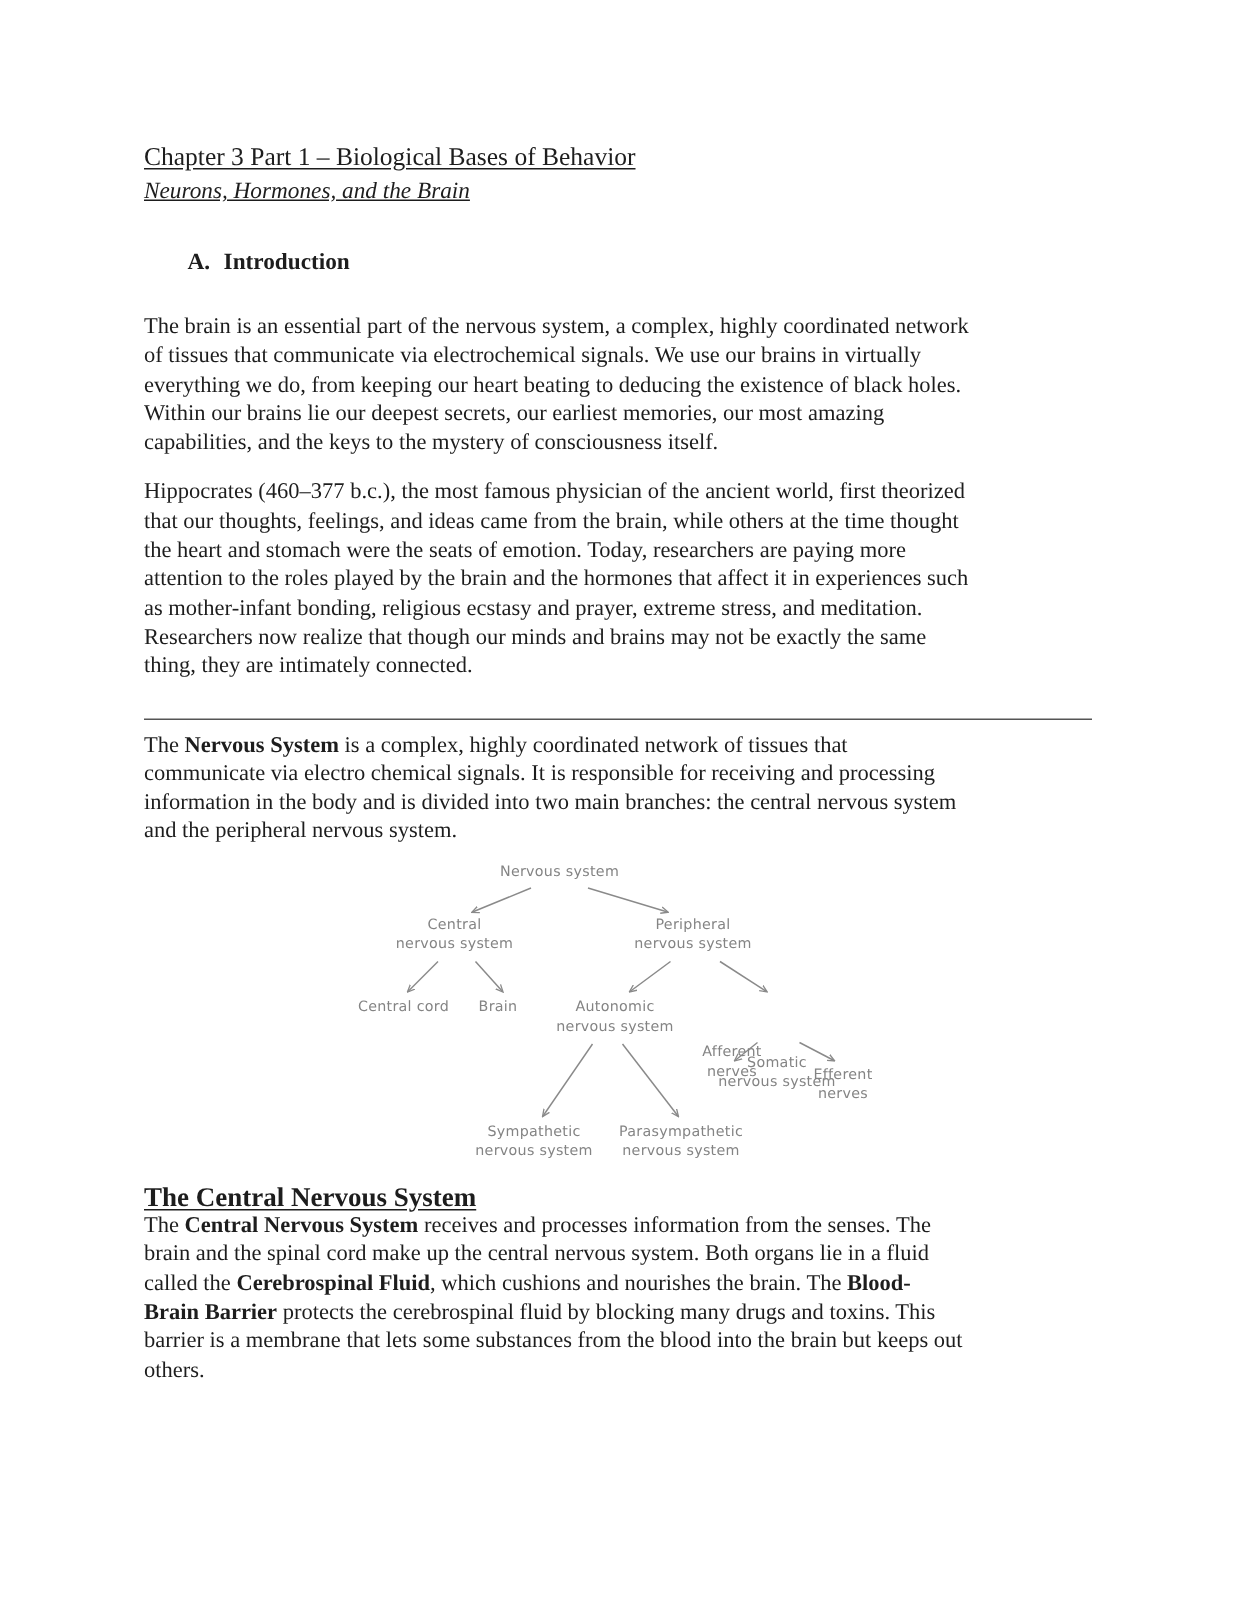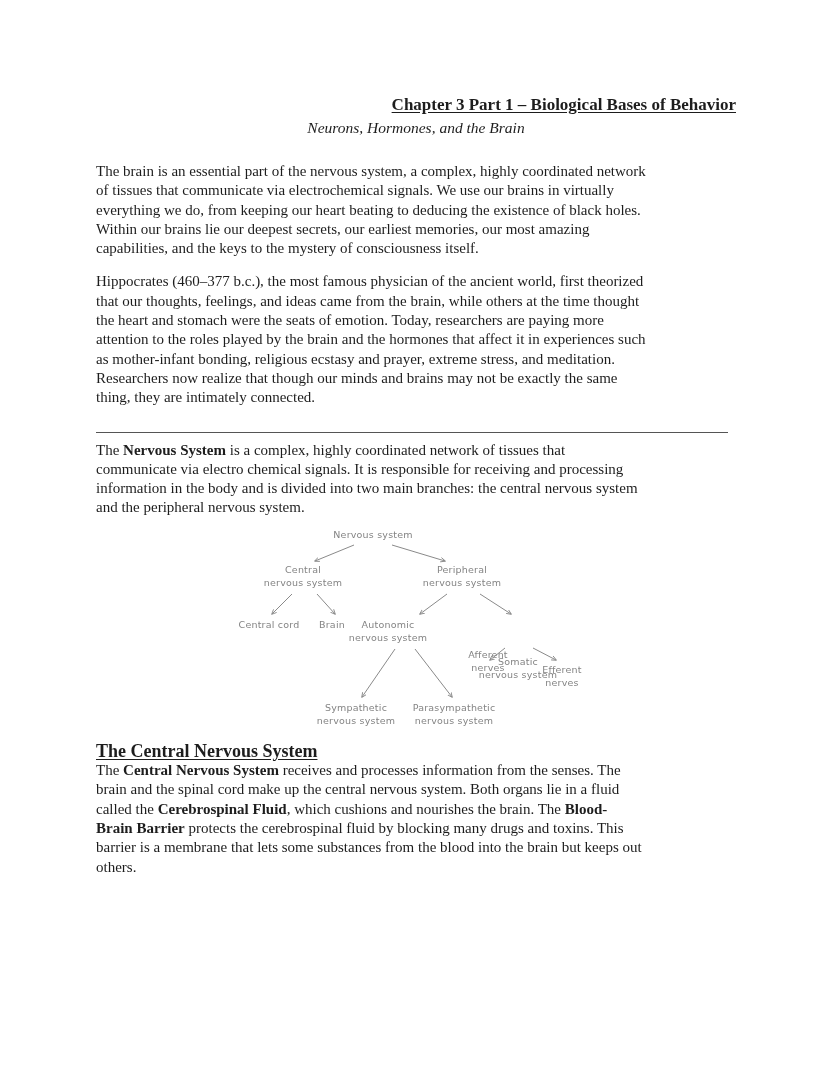--- a/index.html
+++ b/index.html
@@ -13,32 +13,33 @@
     color: #1d1d1d;
   }
   .content {
     position: absolute;
     left: 96px;
     top: 0;
     width: 640px;
   }
   .doc-title {
     margin: 94px 0 0 0;
-    text-align: right;
+    text-align: left;
     font-size: 17px;
-    font-weight: bold;
+    font-weight: normal;
     line-height: 22px;
   }
   .doc-title .u { text-decoration: underline; text-underline-offset: 2px; }
   .doc-subtitle {
     margin: 2px 0 0 0;
-    text-align: center;
+    text-align: left;
     font-style: italic;
     font-size: 15.5px;
     line-height: 20px;
+    text-decoration: underline;
   }
   .sec-heading {
     margin: 27px 0 0 0;
     padding-left: 29px;
     font-size: 15.5px;
     font-weight: bold;
     line-height: 20px;
   }
   .h-prefix { display: inline-block; margin-right: 9px; }
   .para {
@@ -89,20 +90,21 @@
 </style>
 </head>
 <body>
 
 <div class="page">
   <div class="content">
 
     <h1 class="doc-title"><span class="u">Chapter 3 Part 1 – Biological Bases of Behavior</span></h1>
     <div class="doc-subtitle">Neurons, Hormones, and the Brain</div>
 
+    <h2 class="sec-heading"><span class="h-prefix">A.</span><span>Introduction</span></h2>
 
     <p class="para mt-para1">The brain is an essential part of the nervous system, a complex, highly coordinated network
 of tissues that communicate via electrochemical signals. We use our brains in virtually
 everything we do, from keeping our heart beating to deducing the existence of black holes.
 Within our brains lie our deepest secrets, our earliest memories, our most amazing
 capabilities, and the keys to the mystery of consciousness itself.</p>
 
     <p class="para mt-para2">Hippocrates (460–377 b.c.), the most famous physician of the ancient world, first theorized
 that our thoughts, feelings, and ideas came from the brain, while others at the time thought
 the heart and stomach were the seats of emotion. Today, researchers are paying more
@@ -139,21 +141,21 @@
           <line x1="437" y1="126" x2="460" y2="138" marker-end="url(#arr)"></line>
         </g>
       </svg>
       <div class="dnode" style="left:277px; top:6px;">Nervous system</div>
       <div class="dnode" style="left:207px; top:41px;">Central
 nervous system</div>
       <div class="dnode" style="left:366px; top:41px;">Peripheral
 nervous system</div>
       <div class="dnode" style="left:173px; top:96px;">Central cord</div>
       <div class="dnode" style="left:236px; top:96px;">Brain</div>
-      <div class="dnode" style="left:292px; top:96px;">Autonomic
+      <div class="dnode" style="left:314px; top:96px;">Autonomic
 nervous system</div>
       <div class="dnode" style="left:422px; top:96px;margin-top:37px;">Somatic
 nervous system</div>
       <div class="dnode" style="left:392px; top:126px;">Afferent
 nerves</div>
       <div class="dnode" style="left:466px; top:141px;">Efferent
 nerves</div>
       <div class="dnode" style="left:260px; top:179px;">Sympathetic
 nervous system</div>
       <div class="dnode" style="left:358px; top:179px;">Parasympathetic

